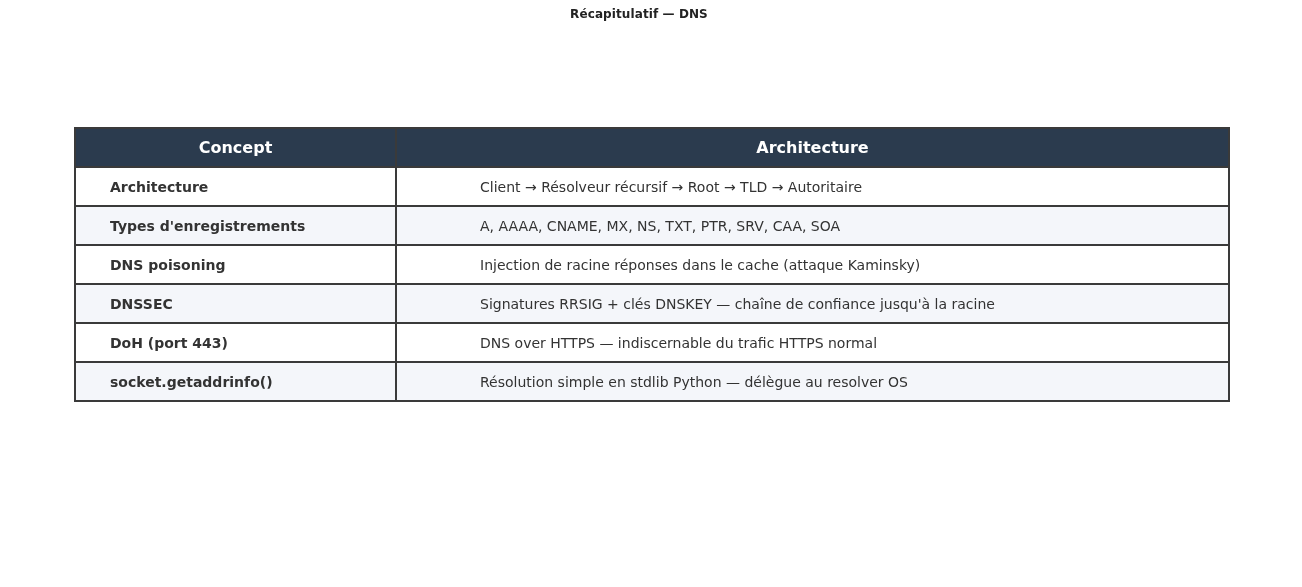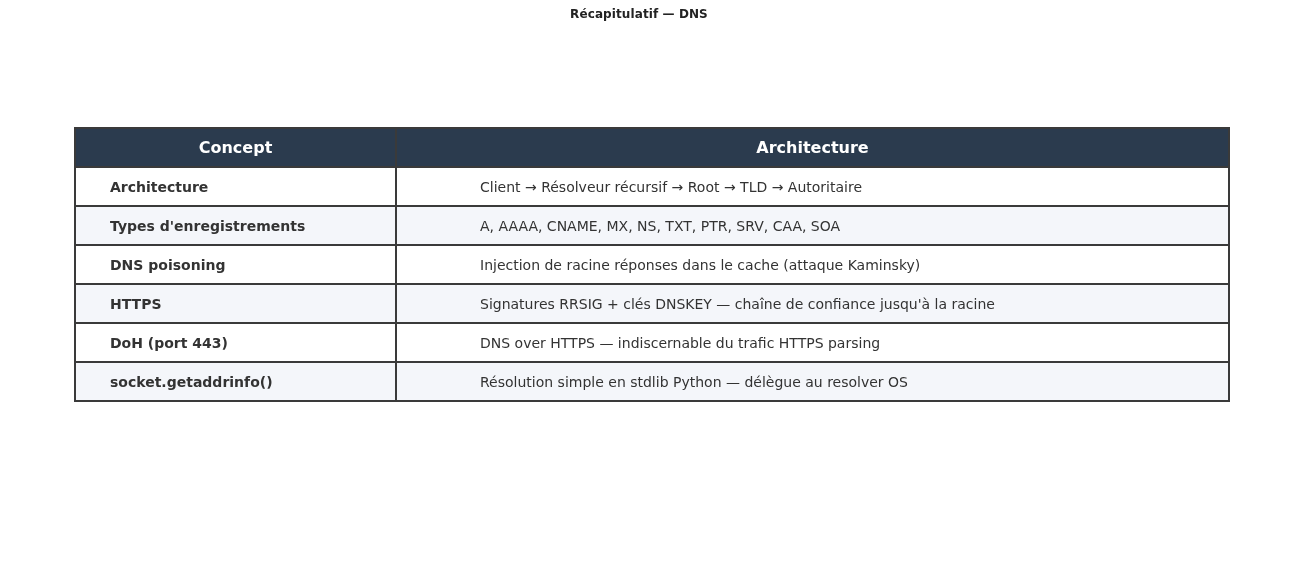--- a/index.html
+++ b/index.html
@@ -98,26 +98,26 @@
         </tr>
         <tr>
           <td class="concept-cell">Types d'enregistrements</td>
           <td class="desc-cell">A, AAAA, CNAME, MX, NS, TXT, PTR, SRV, CAA, SOA</td>
         </tr>
         <tr>
           <td class="concept-cell">DNS poisoning</td>
           <td class="desc-cell">Injection de racine réponses dans le cache (attaque Kaminsky)</td>
         </tr>
         <tr>
-          <td class="concept-cell">HTTPS</td>
+          <td class="concept-cell">DNSSEC</td>
           <td class="desc-cell">Signatures RRSIG + clés DNSKEY — chaîne de confiance jusqu'à la racine</td>
         </tr>
         <tr>
           <td class="concept-cell">DoH (port 443)</td>
-          <td class="desc-cell">DNS over HTTPS — indiscernable du trafic HTTPS parsing</td>
+          <td class="desc-cell">DNS over HTTPS — indiscernable du trafic HTTPS normal</td>
         </tr>
         <tr>
           <td class="concept-cell">socket.getaddrinfo()</td>
           <td class="desc-cell">Résolution simple en stdlib Python — délègue au resolver OS</td>
         </tr>
       </tbody>
   </table>
 </div>
 
 </body></html>

